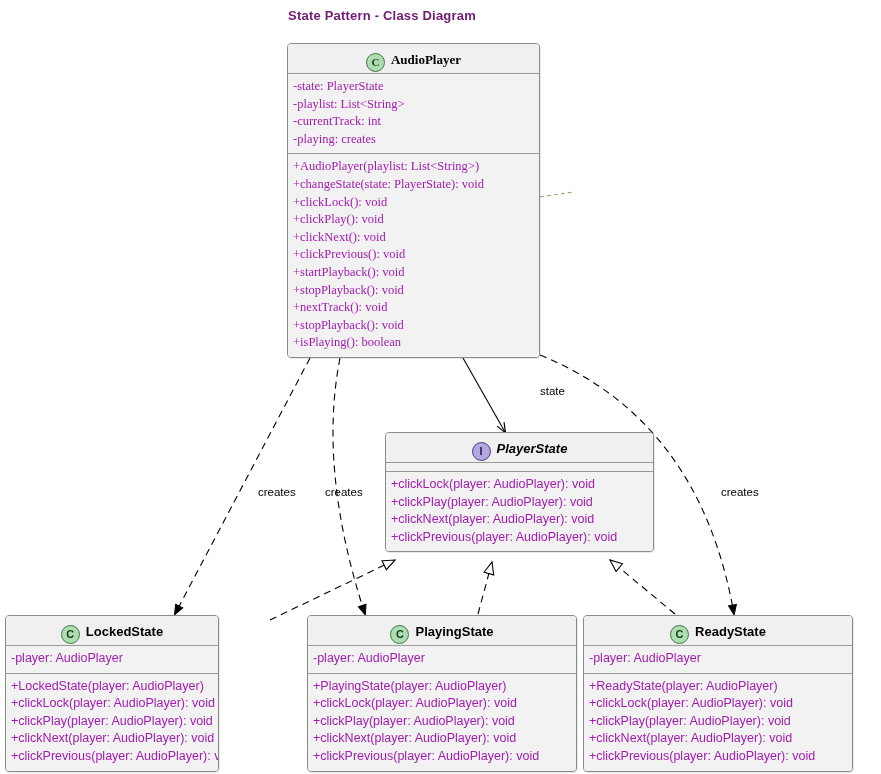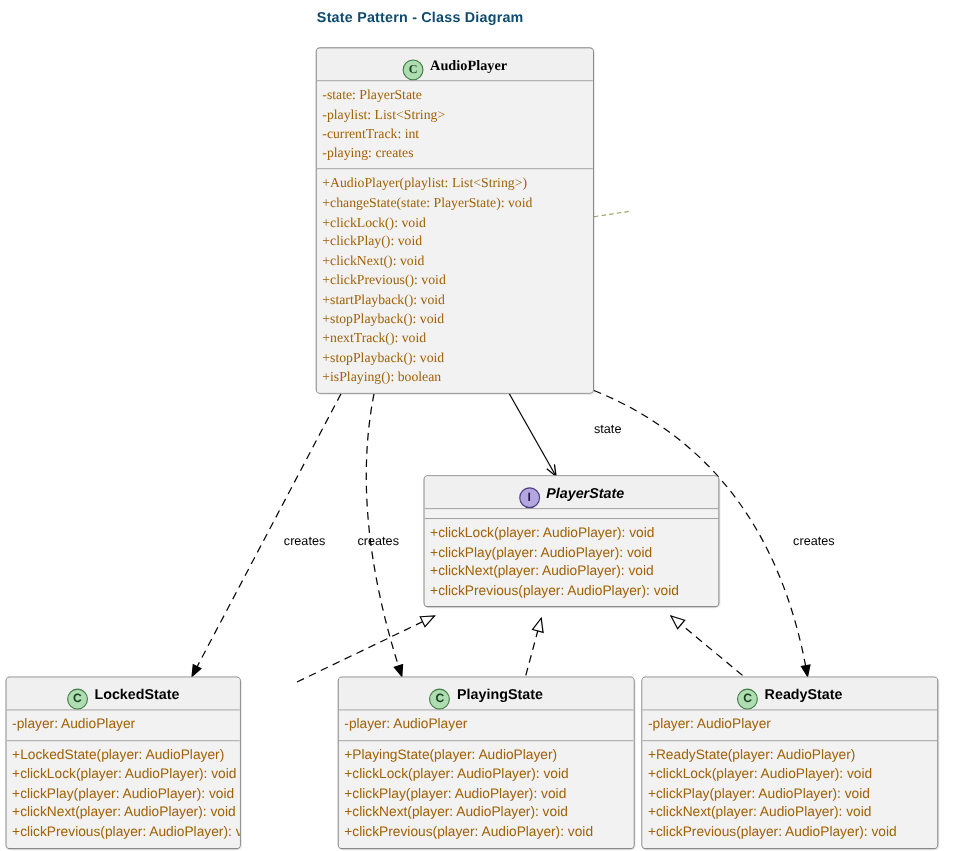--- a/index.html
+++ b/index.html
@@ -2,21 +2,21 @@
 <html><head>
 <meta charset="utf-8">
 <style>
   html,body{margin:0;padding:0;background:#ffffff;}
   body{width:881px;height:774px;overflow:hidden;
        font-family:"Liberation Sans","DejaVu Sans",sans-serif;}
   #stage{position:relative;width:881px;height:774px;}
 
   .diagram-title{
     position:absolute;left:0;top:8px;width:764px;text-align:center;
-    font-size:13px;font-weight:bold;color:#0c4a6e;letter-spacing:.2px;
+    font-size:13px;font-weight:bold;color:#701a75;letter-spacing:.2px;
   }
 
   
   .uml-box{
     position:absolute;box-sizing:border-box;
     border:1px solid #8a8a8a;border-radius:4px;
     background:#f2f2f2;overflow:hidden;
     box-shadow:1px 1px 0 rgba(0,0,0,.08);
   }
   .uml-head{
@@ -36,21 +36,21 @@
   .stereo-icon.cls{background:#adddb0;border:1.5px solid #3f7a42;color:#18401a;}
   .stereo-icon.ifc{background:#b4a7e0;border:1.5px solid #4b3d86;color:#241a4d;}
 
   .uml-compartment{
     box-sizing:border-box;padding:4px 5px 5px 5px;
     background:#f2f2f2;border-bottom:1px solid #9a9a9a;
   }
   .uml-compartment:last-child{border-bottom:none;}
   .uml-compartment.empty{padding:0;height:9px;}
   .uml-line{
-    font-size:12.5px;color:#a16207;line-height:17.6px;white-space:nowrap;
+    font-size:12.5px;color:#a21caf;line-height:17.6px;white-space:nowrap;
   }
 
   
   .uml-note{
     position:absolute;box-sizing:border-box;
     background:#fdfcd9;border:1px solid #9a9a63;
     font-size:11.5px;color:#000;line-height:15px;
     padding:6px 8px 6px 7px;
   }
   .uml-note .fold{

